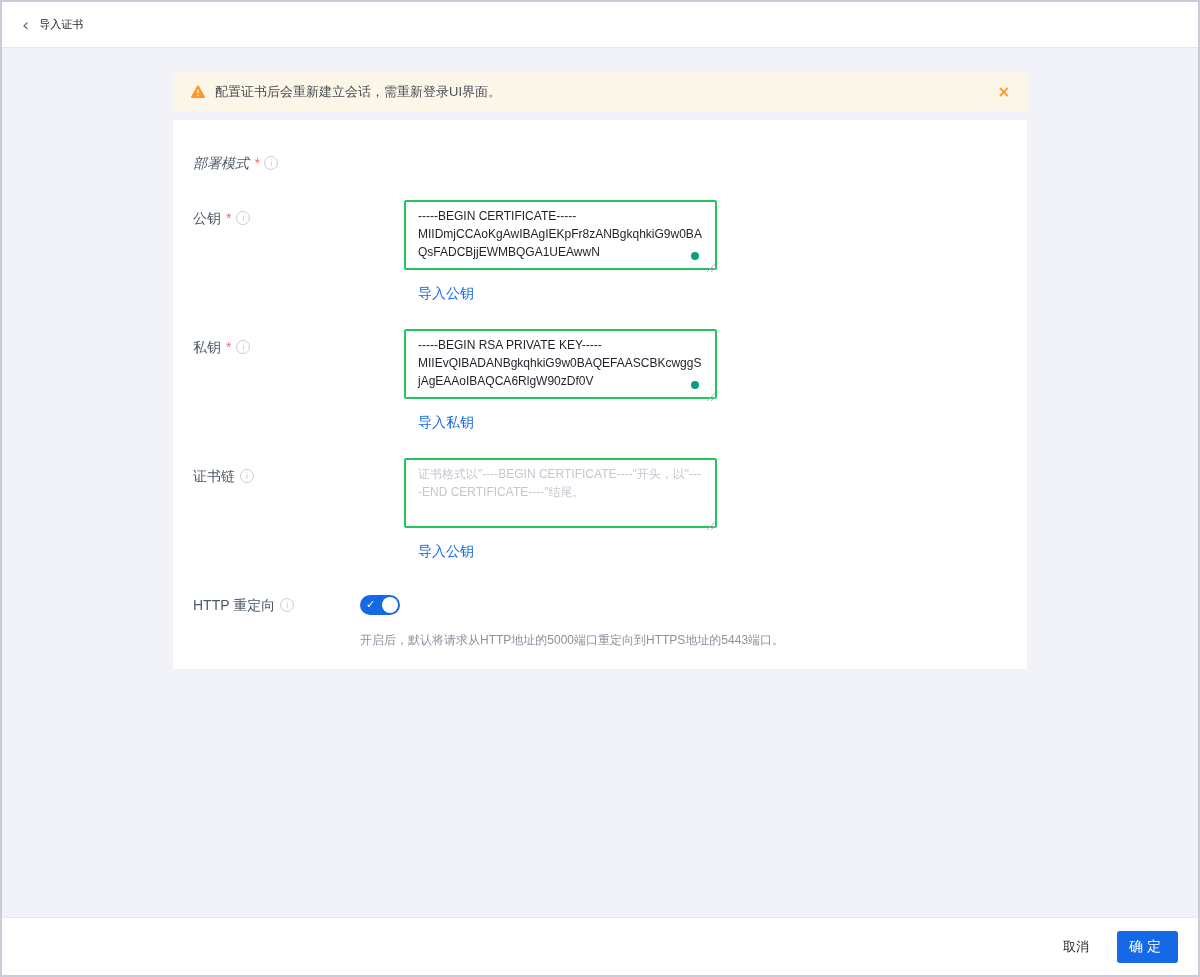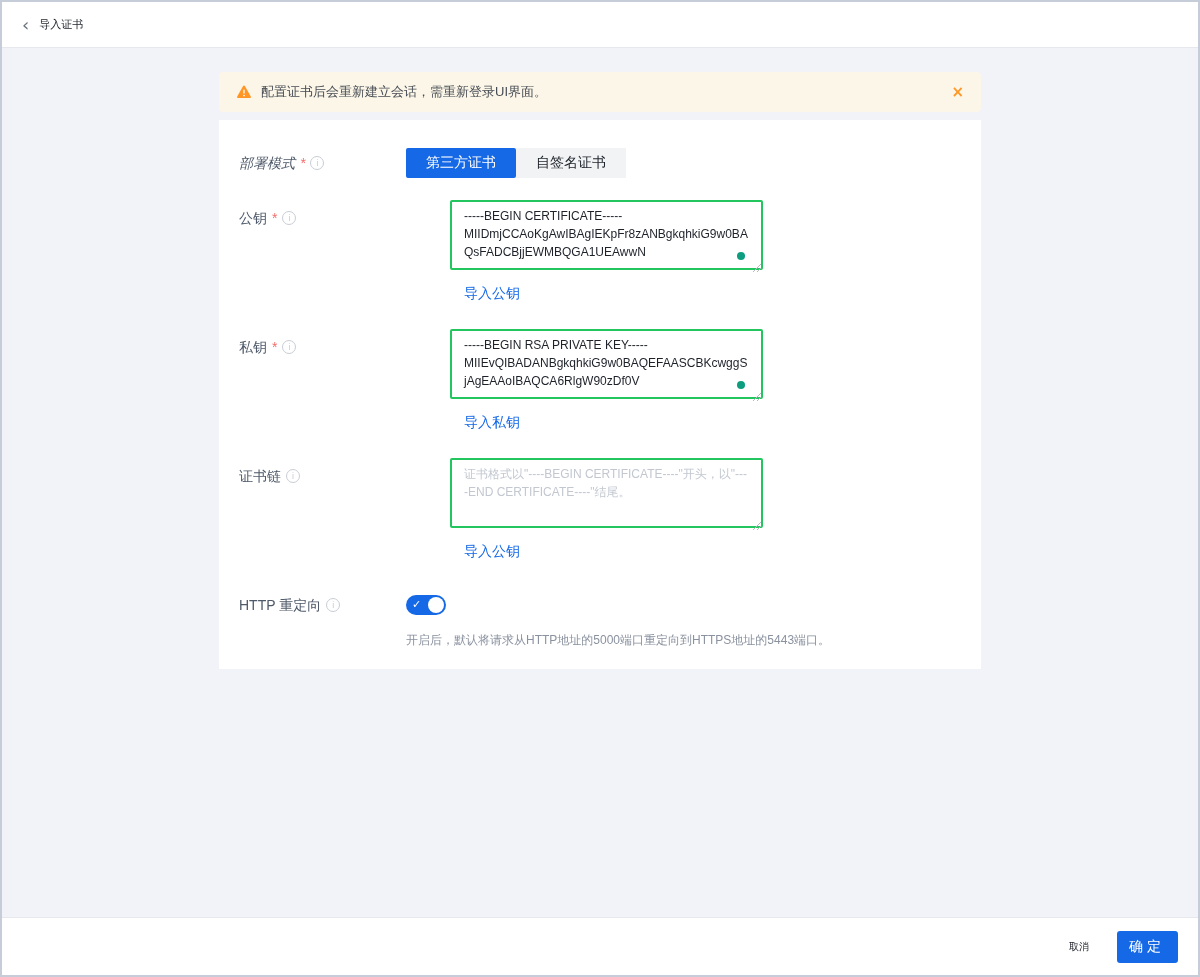--- a/index.html
+++ b/index.html
@@ -24,21 +24,21 @@
   }
   .back-icon {
     font-size: 18px; color: #6b7280; cursor: pointer;
     margin-right: 10px; line-height: 1;
     font-family: "DejaVu Sans", sans-serif;
   }
   .page-title { font-size: 11px; font-weight: 400; color: #1d2129; }
 
   
   .main { flex: 1 1 auto; overflow: hidden; }
-  .content { width: 762px; margin: 24px auto 4px; border-radius: 10px; }
+  .content { width: 854px; margin: 24px auto 4px; border-radius: 10px; }
 
   .banner {
     height: 40px;
     background: #fcf6e8;
     border-radius: 4px;
     display: flex; align-items: center;
     padding: 0 17px;
     font-size: 13px; color: #464c54;
     margin-bottom: 8px;
   }
@@ -142,21 +142,21 @@
 
   
   .footer {
     height: 58px; flex: 0 0 58px;
     background: #fff; border-top: 1px solid #e6e8ee;
     display: flex; align-items: center; justify-content: flex-end;
     padding-right: 20px; gap: 24px;
   }
   .btn-cancel {
     background: none; border: none; cursor: pointer;
-    font-size: 10px; color: #1d2129; font-family: inherit;
+    font-size: 13px; color: #1d2129; font-family: inherit;
     padding: 6px 4px;
   }
   .btn-confirm {
     background: #1569e6; border: none; cursor: pointer;
     color: #fff; font-size: 14px; font-family: inherit;
     border-radius: 3px; height: 32px; padding: 0 13px 0 12px;
     letter-spacing: 4px;
   }
 </style>
 </head>
@@ -183,24 +183,20 @@
       </div>
 
       <div class="card">
 
         <div class="form-row row-deploy">
           <div class="form-label">
             <span>部署模式</span>
             <span class="required-mark">*</span>
             <i class="info-icon"></i>
           </div>
-          <div class="seg-group">
-            <button class="seg selected">第三方证书</button>
-            <button class="seg">自签名证书</button>
-          </div>
         </div>
 
         <div class="form-row row-area">
           <div class="form-label">
             <span>公钥</span>
             <span class="required-mark">*</span>
             <i class="info-icon"></i>
           </div>
           <div>
             <div class="area-wrap">

